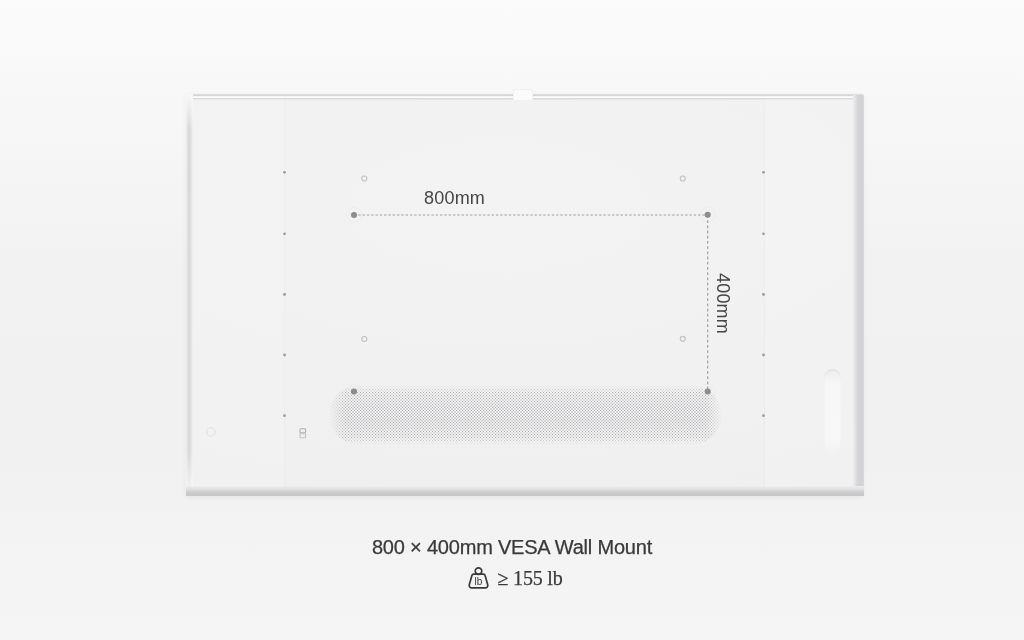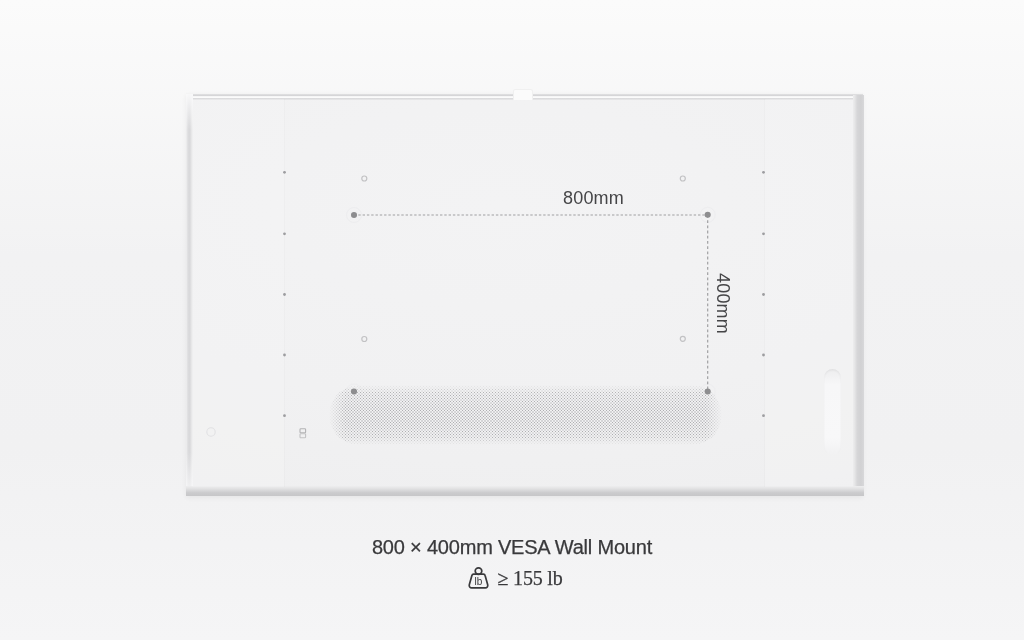--- a/index.html
+++ b/index.html
@@ -97,21 +97,21 @@
 
   <circle cx="354" cy="215" r="3.05" fill="#8d8d8f"></circle>
 
   <circle cx="707.7" cy="214.8" r="3.05" fill="#8d8d8f"></circle>
 
   <circle cx="354" cy="391.5" r="3.05" fill="#8d8d8f"></circle>
 
   <circle cx="707.7" cy="391.5" r="3.05" fill="#8d8d8f"></circle>
 </svg>
 
-<div class="abs" style="left:424px;top:188px;width:200px;text-align:right;
+<div class="abs" style="left:424px;top:188px;width:200px;text-align:left;
   font-size:18px;color:#454547;letter-spacing:0.2px;">800mm</div>
 
 <div class="abs" style="left:622px;top:293px;width:200px;text-align:center;
   font-size:18px;color:#454547;letter-spacing:0.2px;
   transform:rotate(90deg);transform-origin:center;">400mm</div>
 
 <div class="abs" style="left:824px;top:369px;width:17px;height:86px;border-radius:8.5px;
   background:linear-gradient(180deg,#ededee 0%,#f7f7f8 18%,#f8f8f9 80%,#f1f1f2 100%);
   box-shadow:inset 0 1.5px 2px rgba(0,0,0,0.05);"></div>
 

